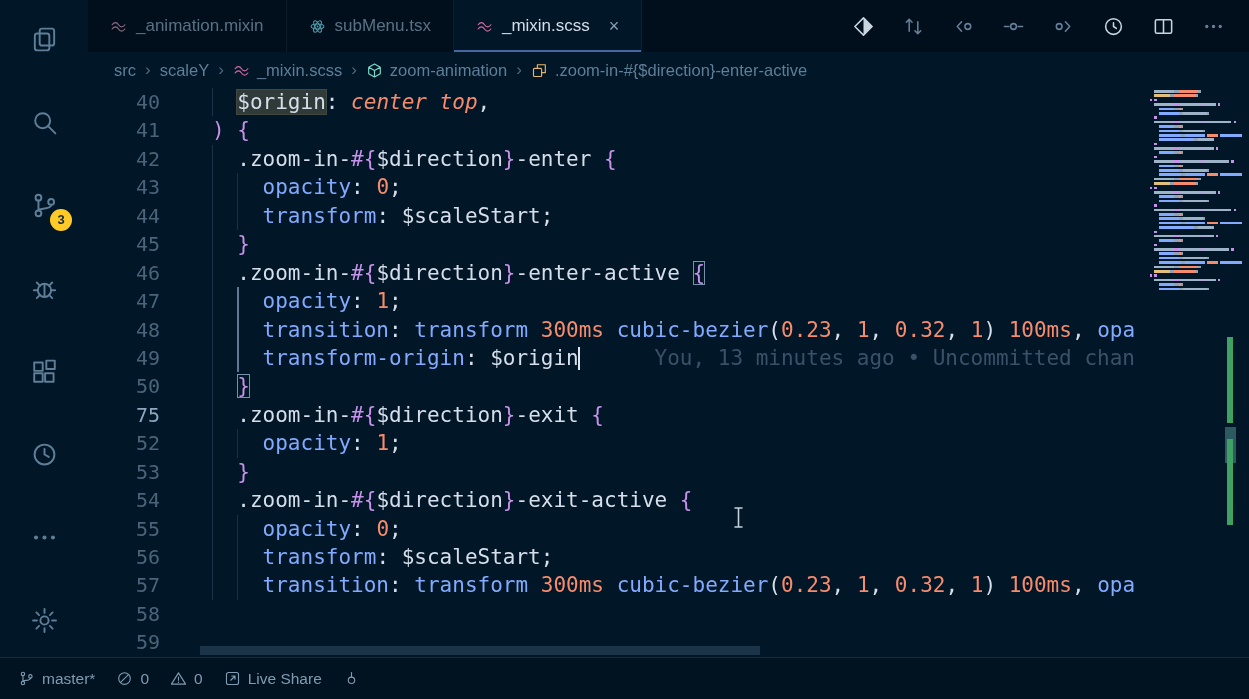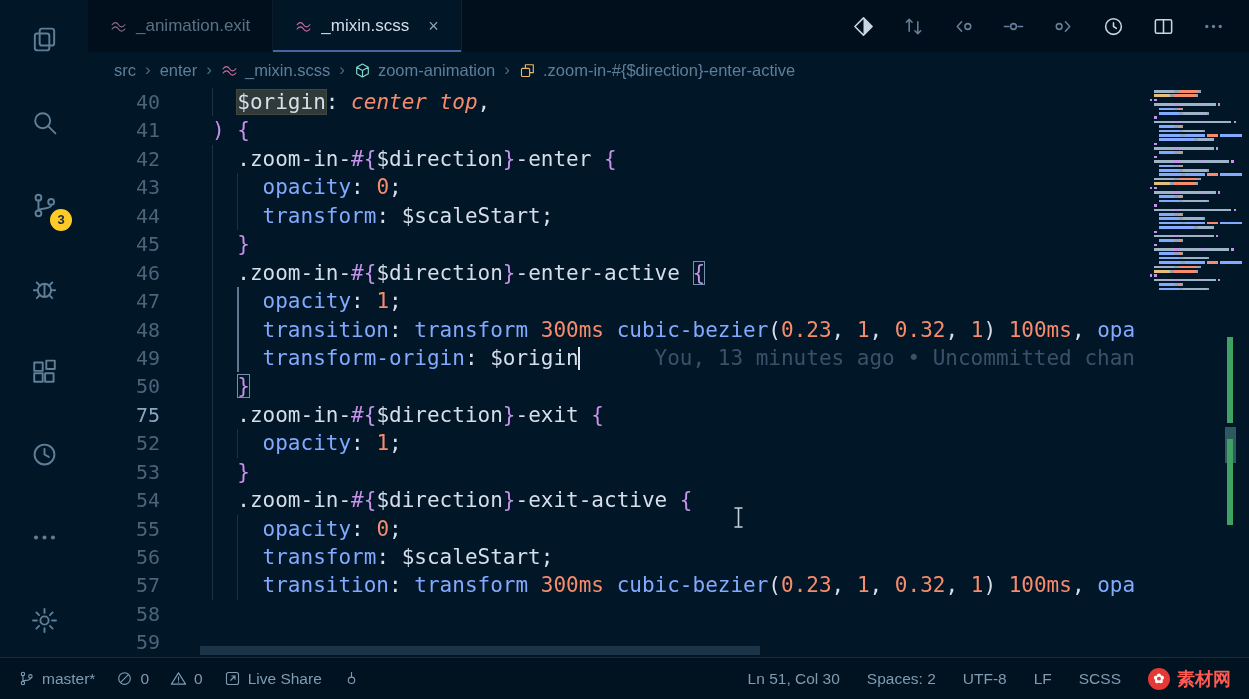--- a/index.html
+++ b/index.html
@@ -144,21 +144,32 @@
 
   <div class="main">
     <div class="tab-bar">
       <div id="tabs" style="display:flex">
           <div class="tab">
             <span class="icon" style="color: rgb(141, 107, 134);">
               <svg viewBox="0 0 24 24" width="17" height="17" fill="none" stroke="currentColor" stroke-width="1.6" stroke-linecap="round" stroke-linejoin="round">
                 <path d="M3 9.5 C6 5.5 9.5 5.5 12 9.5 C14.5 13.5 18 13.5 21 9.5 M3 15.5 C6 11.5 9.5 11.5 12 15.5 C14.5 19.5 18 19.5 21 15.5"></path>
               </svg>
             </span>
-            <span>_animation.exit</span>
+            <span>_animation.mixin</span>
+          </div>
+          <div class="tab">
+            <span class="icon" style="color: rgb(79, 152, 168);">
+              <svg viewBox="0 0 24 24" width="17" height="17" fill="none" stroke="currentColor" stroke-width="1.6" stroke-linecap="round" stroke-linejoin="round">
+                <ellipse cx="12" cy="12" rx="9" ry="3.5"></ellipse>
+                <ellipse cx="12" cy="12" rx="9" ry="3.5" transform="rotate(60 12 12)"></ellipse>
+                <ellipse cx="12" cy="12" rx="9" ry="3.5" transform="rotate(120 12 12)"></ellipse>
+                <circle cx="12" cy="12" r="1.4" fill="currentColor" stroke="none"></circle>
+              </svg>
+            </span>
+            <span>subMenu.tsx</span>
           </div>
           <div class="tab active">
             <span class="icon" style="color: rgb(211, 107, 161);">
               <svg viewBox="0 0 24 24" width="17" height="17" fill="none" stroke="currentColor" stroke-width="1.6" stroke-linecap="round" stroke-linejoin="round">
                 <path d="M3 9.5 C6 5.5 9.5 5.5 12 9.5 C14.5 13.5 18 13.5 21 9.5 M3 15.5 C6 11.5 9.5 11.5 12 15.5 C14.5 19.5 18 19.5 21 15.5"></path>
               </svg>
             </span>
             <span>_mixin.scss</span>
             <span class="close">×</span>
           </div>
@@ -230,21 +241,21 @@
           </div>
         </div>
     </div>
 
     <div class="breadcrumb">
         <span class="bc-seg">
           <span>src</span>
         </span>
         <span class="bc-chev">›</span>
         <span class="bc-seg">
-          <span>enter</span>
+          <span>scaleY</span>
         </span>
         <span class="bc-chev">›</span>
         <span class="bc-seg">
           <span class="icon" style="color: rgb(211, 107, 161);">
             <svg viewBox="0 0 24 24" width="17" height="17" fill="none" stroke="currentColor" stroke-width="1.6" stroke-linecap="round" stroke-linejoin="round">
               <path d="M3 9.5 C6 5.5 9.5 5.5 12 9.5 C14.5 13.5 18 13.5 21 9.5 M3 15.5 C6 11.5 9.5 11.5 12 15.5 C14.5 19.5 18 19.5 21 15.5"></path>
             </svg>
           </span>
           <span>_mixin.scss</span>
         </span>
@@ -416,36 +427,15 @@
         </div>
         <div class="sb-item">
           <span class="icon">
             <svg viewBox="0 0 24 24" width="17" height="17" fill="none" stroke="currentColor" stroke-width="1.6" stroke-linecap="round" stroke-linejoin="round">
               <circle cx="12" cy="14.5" r="4.5"></circle>
               <path d="M12 10 V3.5"></path>
             </svg>
           </span>
         </div>
       </div>
-    <div class="sb-right">
-        <div class="sb-item">
-          <span>Ln 51, Col 30</span>
-        </div>
-        <div class="sb-item">
-          <span>Spaces: 2</span>
-        </div>
-        <div class="sb-item">
-          <span>UTF-8</span>
-        </div>
-        <div class="sb-item">
-          <span>LF</span>
-        </div>
-        <div class="sb-item">
-          <span>SCSS</span>
-        </div>
-        <div class="sb-item watermark">
-          <span class="wm-logo">✿</span>
-          <span>素材网</span>
-        </div>
-      </div>
   </div>
 
 </div>
 
 </body></html>

